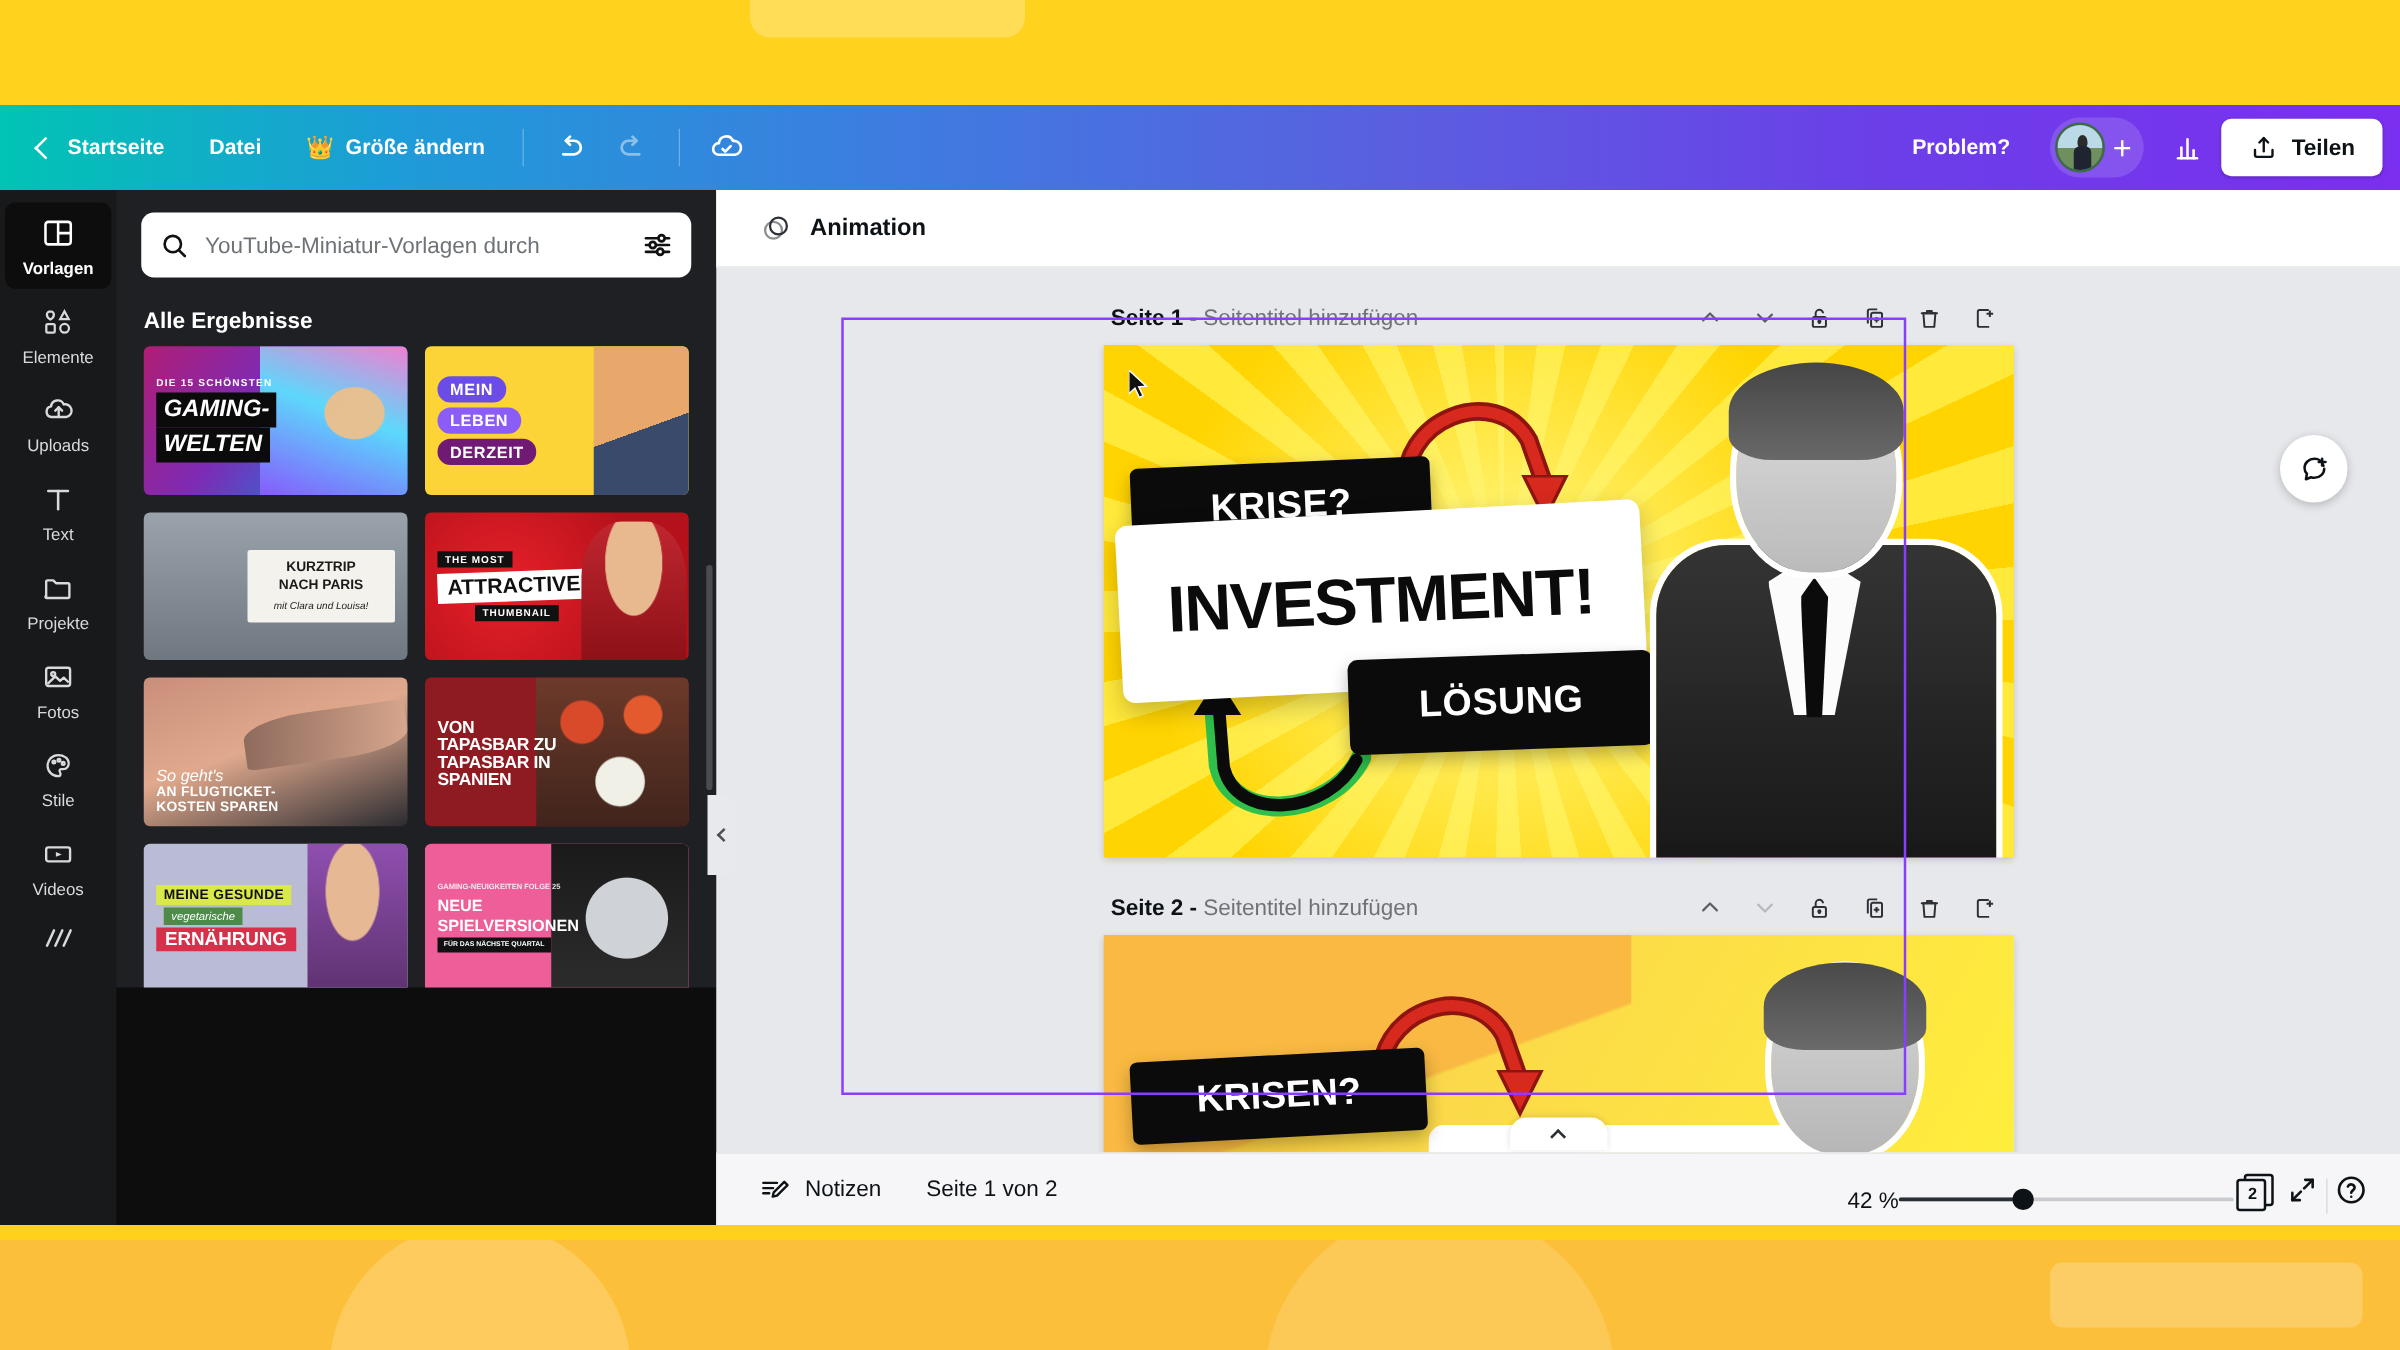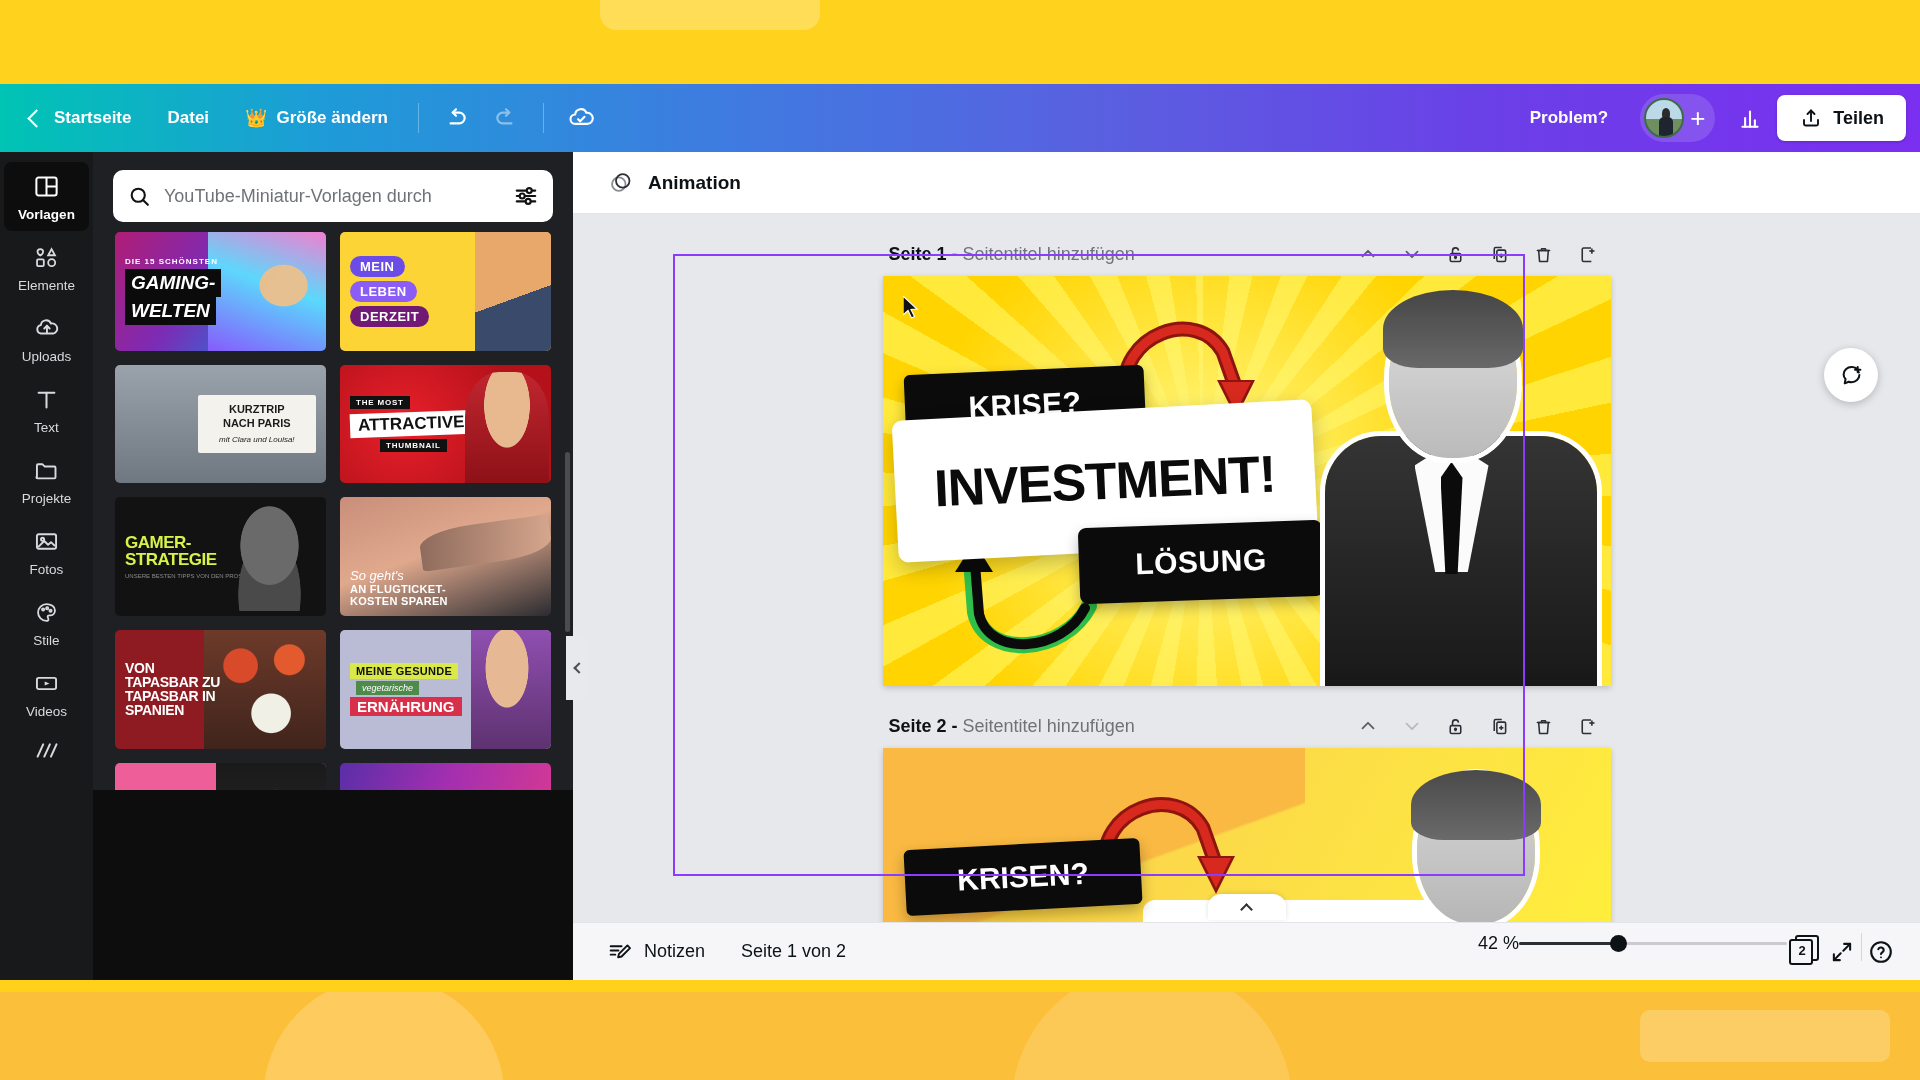--- a/index.html
+++ b/index.html
@@ -365,21 +365,21 @@
 
   
   .bottom-bar {
     position:absolute; left:573px; bottom:0; width:1347px; height:58px;
     background:#f6f6f8; border-top:1px solid #e3e4e8; display:flex; align-items:center;
     padding:0 20px; gap:8px;
   }
   .bb-btn { display:flex; align-items:center; gap:12px; padding:9px 14px; border-radius:8px;
             cursor:pointer; font-size:18px; color:#0d1216; }
   .bb-text { font-size:18px; color:#0d1216; padding:9px 14px; }
-  .bb-right { margin-left:auto; display:flex; align-items:flex-start; }
+  .bb-right { margin-left:auto; display:flex; align-items:flex-end; }
   .zoom-val { font-size:18px; color:#0d1216; min-width:62px; text-align:right; }
   .slider { width:268px; height:22px; position:relative; cursor:pointer; display:flex; align-items:center; }
   .slider .track { position:absolute; left:0; right:0; height:3px; background:#c9cbd0; border-radius:2px; }
   .slider .fill { position:absolute; left:0; width:37%; height:3px; background:#2b2f36; border-radius:2px; }
   .slider .knob { position:absolute; left:34%; width:17px; height:17px; border-radius:50%;
                   background:#0d1216; }
   .pages-badge { width:36px; height:34px; border-radius:5px; display:flex; align-items:center;
                  justify-content:center; position:relative; cursor:pointer; }
   .pages-badge .sq1 { position:absolute; left:8px; top:2px; width:24px; height:26px;
                       border:2.2px solid #0d1216; border-radius:3px; }
@@ -553,20 +553,21 @@
           <line x1="3.5" y1="7" x2="20.5" y2="7"></line>
             <circle cx="15" cy="7" r="2.3" fill="#fff"></circle>
           <line x1="3.5" y1="12" x2="20.5" y2="12"></line>
             <circle cx="8.5" cy="12" r="2.3" fill="#fff"></circle>
           <line x1="3.5" y1="17" x2="20.5" y2="17"></line>
             <circle cx="14" cy="17" r="2.3" fill="#fff"></circle>
         </svg>
       </div>
     </div>
 
+    <div class="panel-title">Alle Ergebnisse</div>
 
     <div class="grid">
 
       <div class="card t1">
         <div class="card-label">
           <span class="kicker">DIE 15 SCHÖNSTEN</span>
           <span class="big">GAMING-</span>
           <span class="big">WELTEN</span>
         </div>
       </div>
@@ -590,27 +591,20 @@
       </div>
 
       <div class="card t4">
         <div class="card-label">
           <span class="kick">THE MOST</span>
           <span class="mid">ATTRACTIVE</span>
           <span class="sub">THUMBNAIL</span>
         </div>
       </div>
 
-      <div class="card t5">
-        <div class="card-label">
-          <span class="big">GAMER-</span>
-          <span class="big">STRATEGIE</span>
-          <span class="tiny">UNSERE BESTEN TIPPS VON DEN PROS AUS MARZ</span>
-        </div>
-      </div>
 
       <div class="card t6">
         <div class="card-label" style="justify-content:flex-end;">
           <span class="scr">So geht's</span>
           <span class="ln">AN FLUGTICKET-</span>
           <span class="ln">KOSTEN SPAREN</span>
         </div>
       </div>
 
       <div class="card t7">

